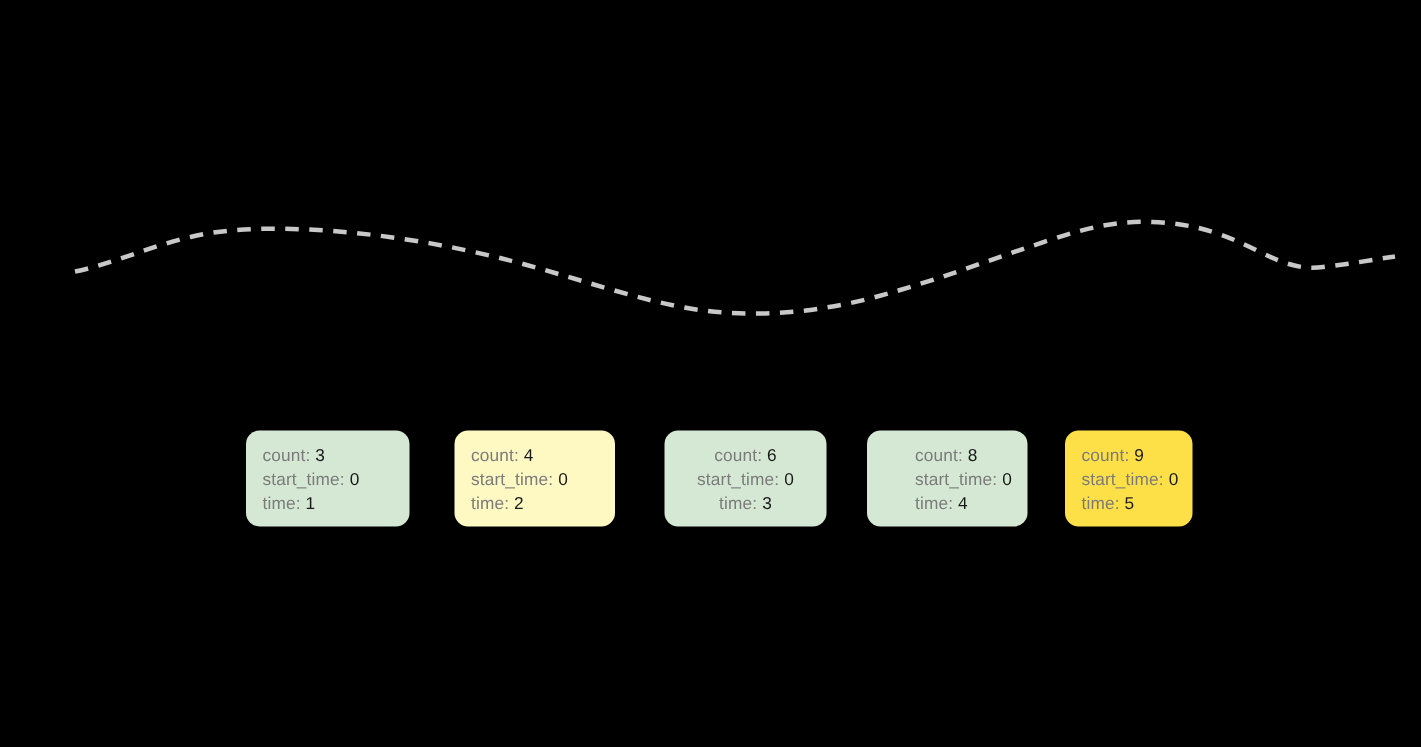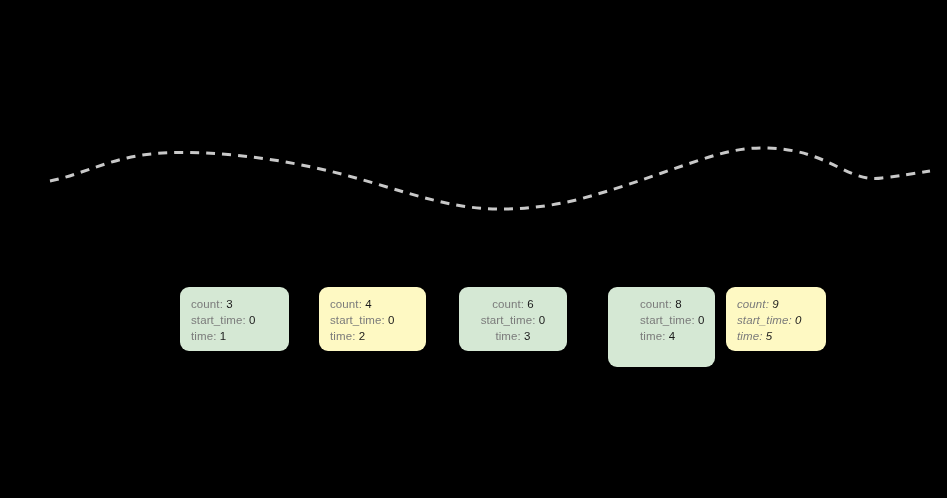--- a/index.html
+++ b/index.html
@@ -28,21 +28,20 @@
     height: 498px;
     pointer-events: none;
   }
   .node-box {
     position: absolute;
     box-sizing: border-box;
     background: #d5e8d4;
     border-radius: 9px;
     padding: 9px 11px 0 11px;
     overflow: hidden;
-    margin-left: 16px;
   }
   .node-line {
     font-size: 11.5px;
     line-height: 16px;
     color: #7b7b7b;
     white-space: nowrap;
     letter-spacing: 0.1px;
   }
   .node-line .val {
     color: #1a1a1a;
@@ -67,25 +66,25 @@
       <div class="node-box" style="left: 303px; top: 287px; width: 107px; height: 64px; background: #fef9c3;">
         <div class="node-line"><span class="lab">count:</span> <span class="val">4</span></div>
         <div class="node-line"><span class="lab">start_time:</span> <span class="val">0</span></div>
         <div class="node-line"><span class="lab">time:</span> <span class="val">2</span></div>
       </div>
       <div class="node-box" style="left: 443px; top: 287px; width: 108px; height: 64px; background: rgb(213, 232, 212); text-align: center;">
         <div class="node-line"><span class="lab">count:</span> <span class="val">6</span></div>
         <div class="node-line"><span class="lab">start_time:</span> <span class="val">0</span></div>
         <div class="node-line"><span class="lab">time:</span> <span class="val">3</span></div>
       </div>
-      <div class="node-box" style="left: 592px; top: 287px; width: 107px; height: 80px; background: rgb(213, 232, 212); padding-left: 32px;">
+      <div class="node-box" style="left: 578px; top: 287px; width: 107px; height: 64px; background: rgb(213, 232, 212); padding-left: 32px;">
         <div class="node-line"><span class="lab">count:</span> <span class="val">8</span></div>
         <div class="node-line"><span class="lab">start_time:</span> <span class="val">0</span></div>
         <div class="node-line"><span class="lab">time:</span> <span class="val">4</span></div>
       </div>
-      <div class="node-box" style="left: 710px; top: 287px; width: 100px; height: 64px; background: #fef9c3; font-style: italic;">
+      <div class="node-box" style="left: 710px; top: 287px; width: 85px; height: 64px; background: #fde047;">
         <div class="node-line"><span class="lab">count:</span> <span class="val">9</span></div>
         <div class="node-line"><span class="lab">start_time:</span> <span class="val">0</span></div>
         <div class="node-line"><span class="lab">time:</span> <span class="val">5</span></div>
       </div>
     </div>
 
 </div>
 
 </body></html>

